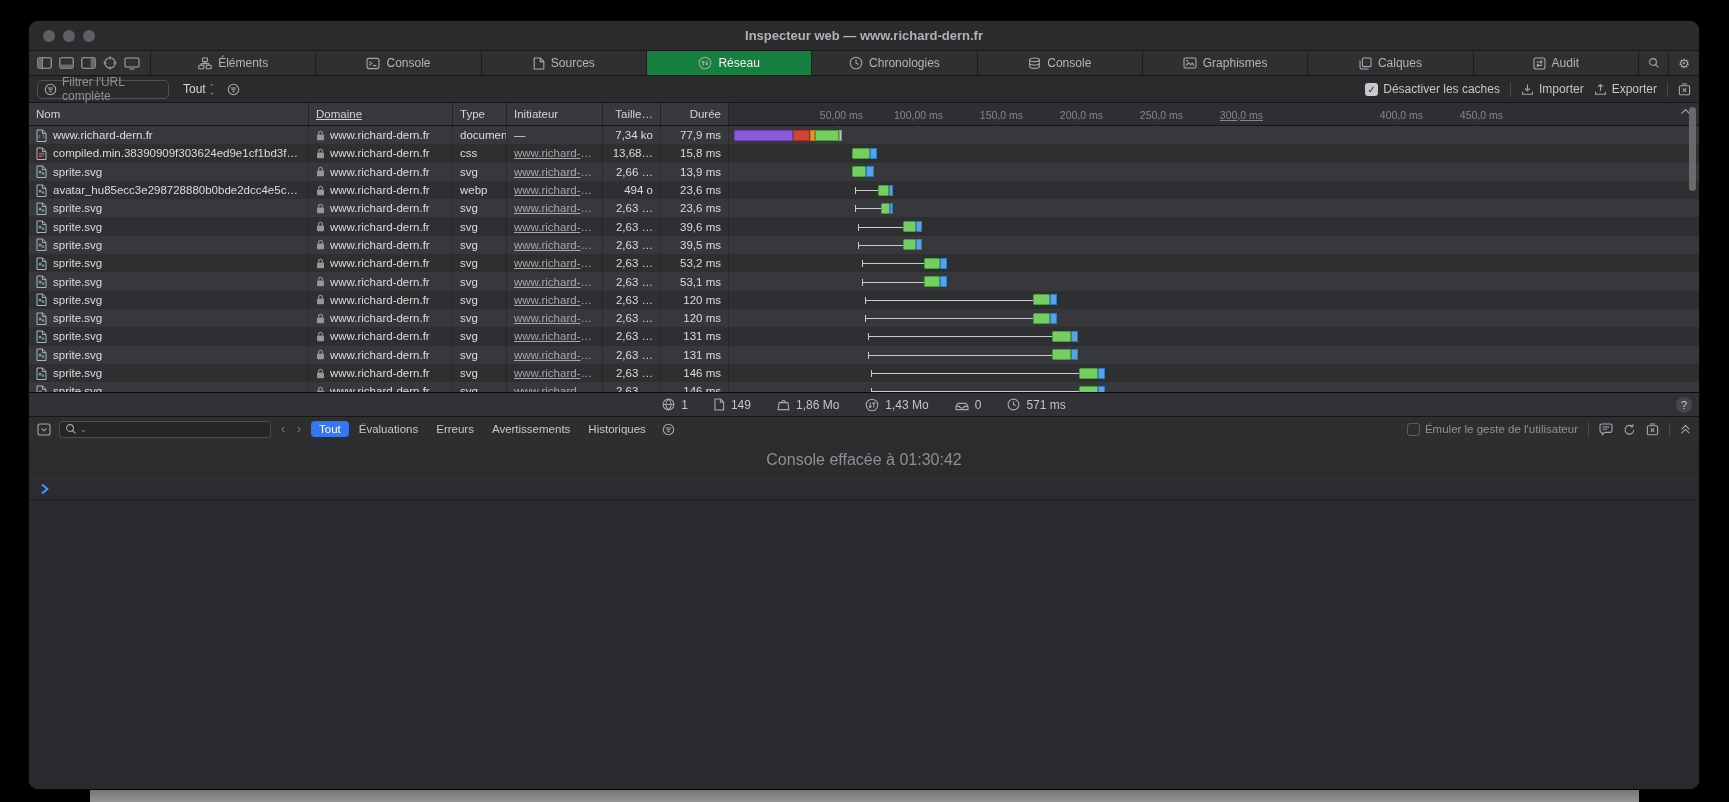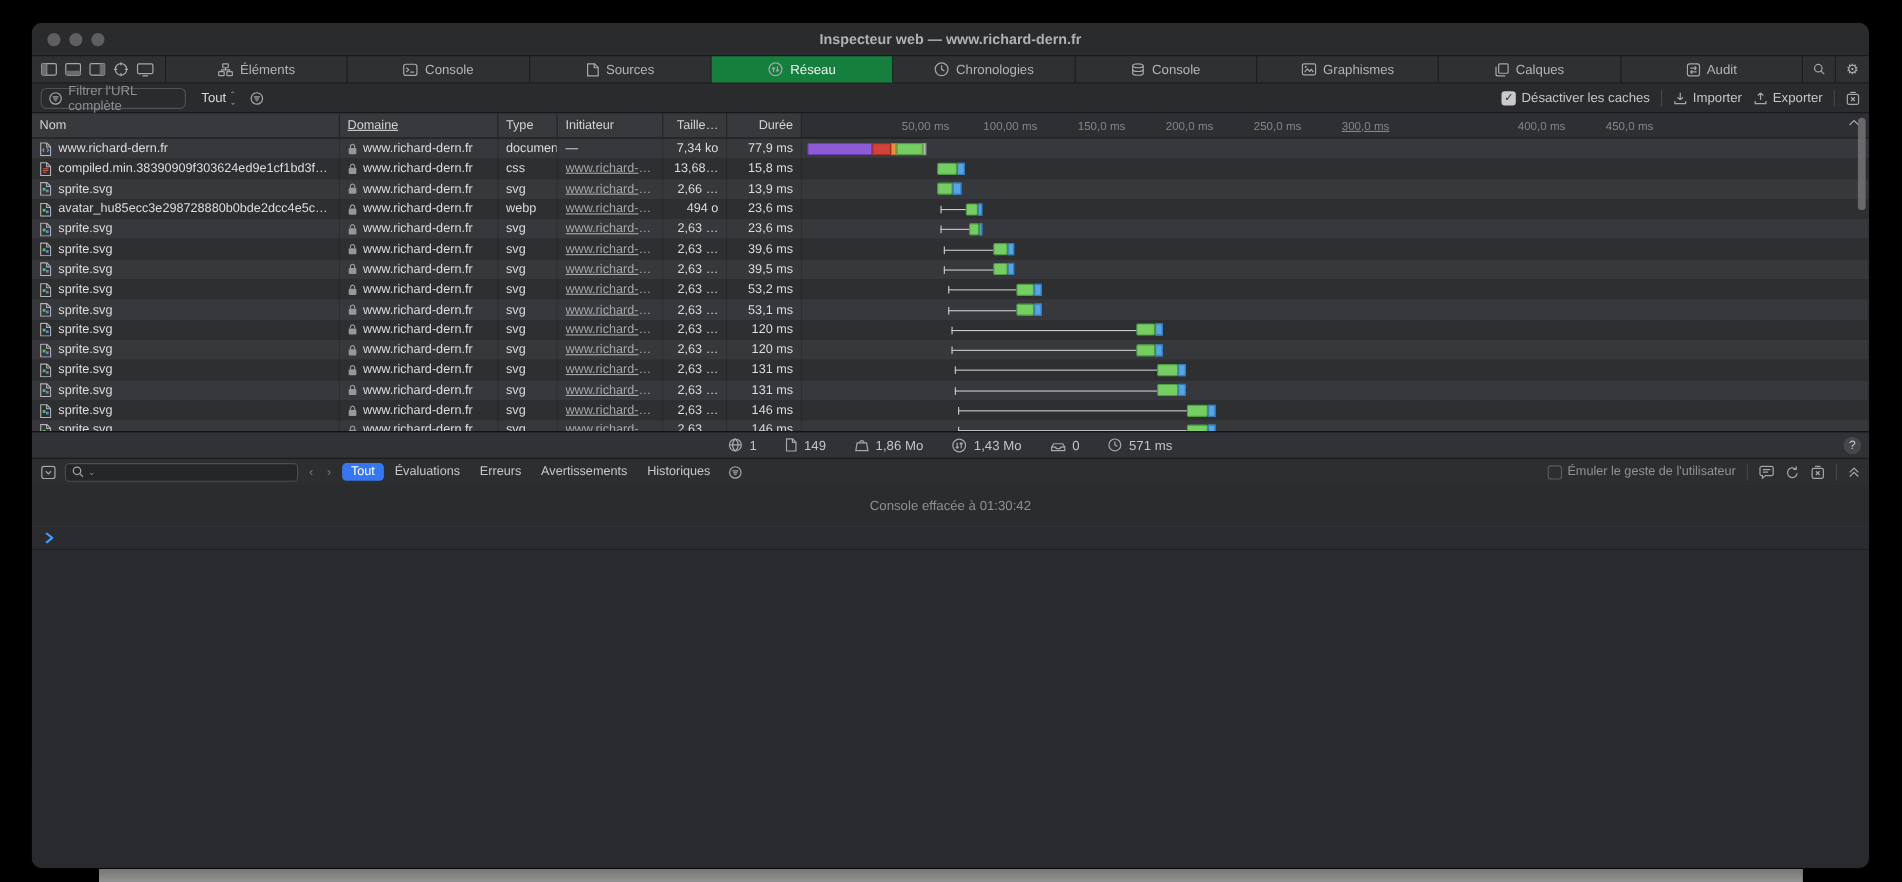--- a/index.html
+++ b/index.html
@@ -73,21 +73,21 @@
   #consolebar { height:25px; flex:none; background:#2d2e30; border-top:1px solid #161618;
     display:flex; align-items:center; padding:0 8px; gap:8px; font-size:11.5px; color:#b8b8bc; }
   #csearch { width:212px; height:17px; border:1px solid #4c4c50; border-radius:4px; background:#252628;
     display:flex; align-items:center; gap:3px; padding:0 5px; color:#8f8f94; }
   .navchev { color:#7a7a7e; font-size:12px; padding:0 2px; }
   .pill { padding:2px 8px; border-radius:4px; color:#c8c8cc; }
   .pill.sel { background:#3577f2; color:#fff; }
   #console-right { margin-left:auto; display:flex; align-items:center; gap:10px; color:#9c9ca0; }
   #console-right .dim { color:#929296; font-size:11.5px; }
   #consolemsg { height:38px; flex:none; background:#2b2c2e; display:flex; align-items:center; justify-content:center;
-    color:#8f8f94; font-size:12px; border-bottom:1px solid #353538; }
+    color:#8f8f94; font-size:16px; border-bottom:1px solid #353538; }
   #promptrow { height:21px; flex:none; background:#2b2c30; border-bottom:1px solid #1f1f22;
     display:flex; align-items:center; padding-left:12px; }
   #consolerest { flex:1; background:#292a2e; }
   svg { display:block; }
 </style>
 </head>
 <body>
 
 <div id="stage">
   <div id="page-behind"></div>

